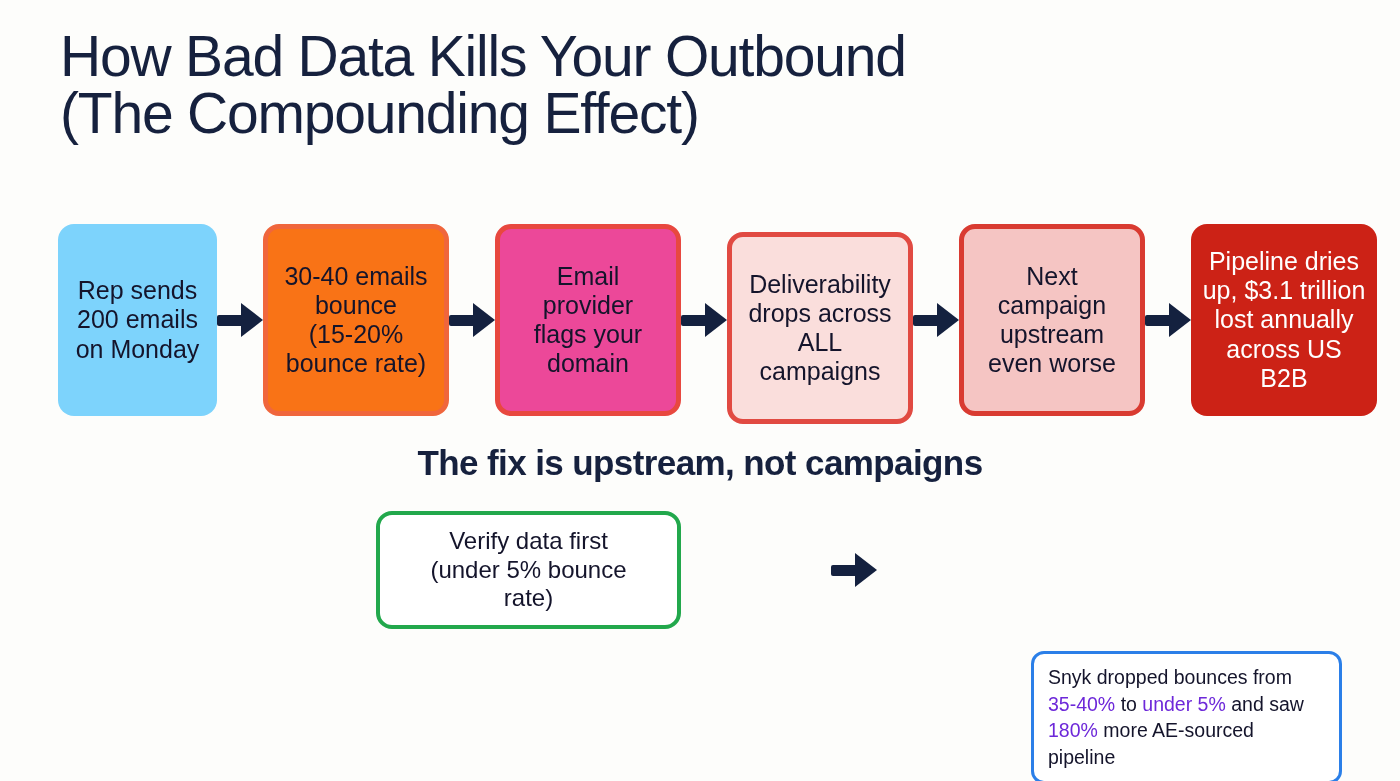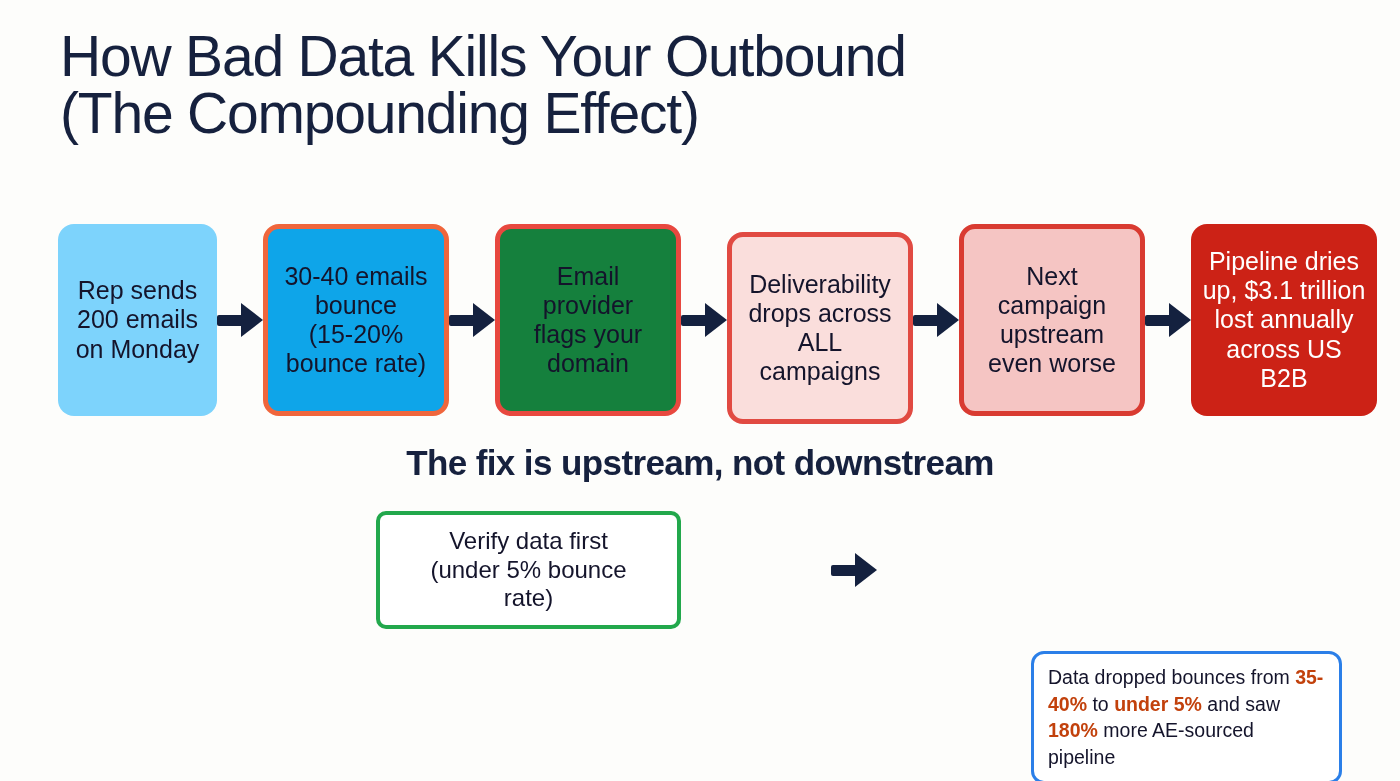--- a/index.html
+++ b/index.html
@@ -49,22 +49,22 @@
     text-align: center;
     border-radius: 16px;
     font-size: 25px;
     line-height: 1.17;
     color: #14142b;
     padding: 6px 8px;
     white-space: pre-line;
     flex: 0 0 auto;
   }
   .flow-box.b1 { width: 159px; background: #7dd3fc; border: none; }
-  .flow-box.b2 { width: 186px; background: #0ea5e9; border: 5px solid #f0663c; }
-  .flow-box.b3 { width: 186px; background: #15803d; border: 5px solid #e8483f; }
+  .flow-box.b2 { width: 186px; background: #f97316; border: 5px solid #f0663c; }
+  .flow-box.b3 { width: 186px; background: #ec4899; border: 5px solid #e8483f; }
   .flow-box.b4 { width: 186px; background: #fadedc; border: 5px solid #e14a42; margin-top: 16px; }
   .flow-box.b5 { width: 186px; background: #f5c5c3; border: 5px solid #d93b31; }
   .flow-box.b6 { width: 186px; background: #cc2216; border: none; color: #ffffff; }
 
   .arrow-cell {
     flex: 1 1 auto;
     display: flex;
     align-items: center;
     justify-content: center;
   }
@@ -120,21 +120,21 @@
     display: flex;
     align-items: center;
   }
   .fix-box {
     height: 118px;
     box-sizing: border-box;
     display: flex;
     align-items: center;
     justify-content: center;
     text-align: center;
-    border-radius: 10px;
+    border-radius: 16px;
     font-size: 24px;
     line-height: 1.2;
     white-space: pre-line;
     padding: 4px 10px;
     flex: 0 0 auto;
   }
   .fix-box.left {
     width: 305px;
     background: #ffffff;
     border: 4px solid #22a84c;
@@ -155,21 +155,21 @@
     width: 311px;
     box-sizing: border-box;
     border: 3px solid #2b7fe8;
     border-radius: 13px;
     background: #ffffff;
     padding: 10px 14px 11px 14px;
     font-size: 19.5px;
     line-height: 1.36;
     color: #14142b;
   }
-  .callout b { color: #c2410c; font-weight: bold; }
+  .callout b { color: #6d28d9; font-weight: normal; }
 </style>
 </head>
 <body>
 
 <div class="title">How Bad Data Kills Your Outbound
 (The Compounding Effect)</div>
 
 <div class="flow-row">
 
   <div class="flow-box b1">Rep sends
@@ -231,31 +231,31 @@
     </span>
   </div>
 
   <div class="flow-box b6">Pipeline dries
 up, $3.1 trillion
 lost annually
 across US
 B2B</div>
 </div>
 
-<div class="mid-heading">The fix is upstream, not downstream</div>
+<div class="mid-heading">The fix is upstream, not campaigns</div>
 
 <div class="fix-row">
   <div class="fix-box left">Verify data first
 (under 5% bounce
 rate)</div>
 
   <div class="arrow-cell">
     <span class="arrow">
       <span class="shaft"></span>
         <span class="head"></span>
     </span>
   </div>
 
 </div>
 
 <div class="callout">
-  <span>Data dropped bounces from </span><b>35-40%</b><span> to </span><b>under 5%</b><span> and saw </span><b>180%</b><span> more AE-sourced pipeline</span>
+  <span>Snyk dropped bounces from </span><b>35-40%</b><span> to </span><b>under 5%</b><span> and saw </span><b>180%</b><span> more AE-sourced pipeline</span>
 </div>
 
 </body></html>

